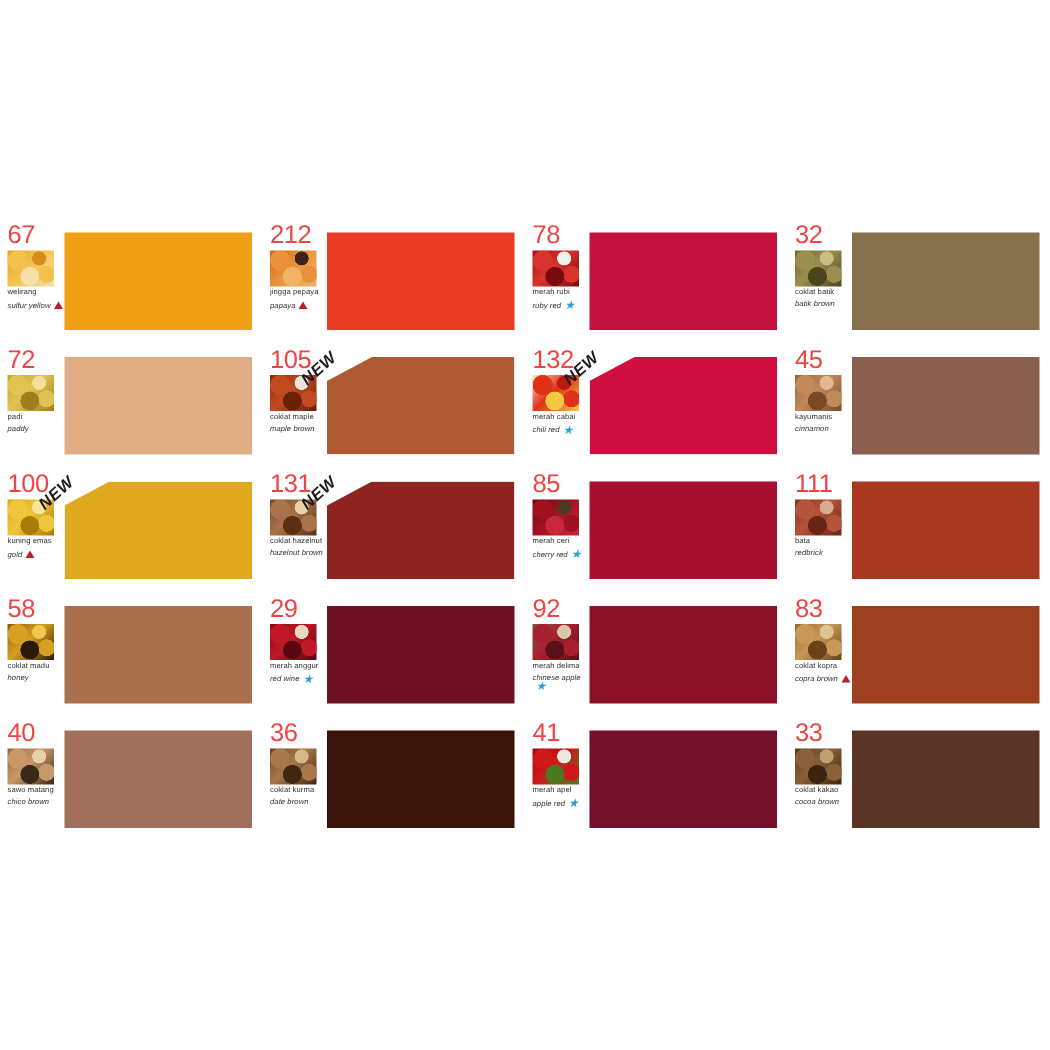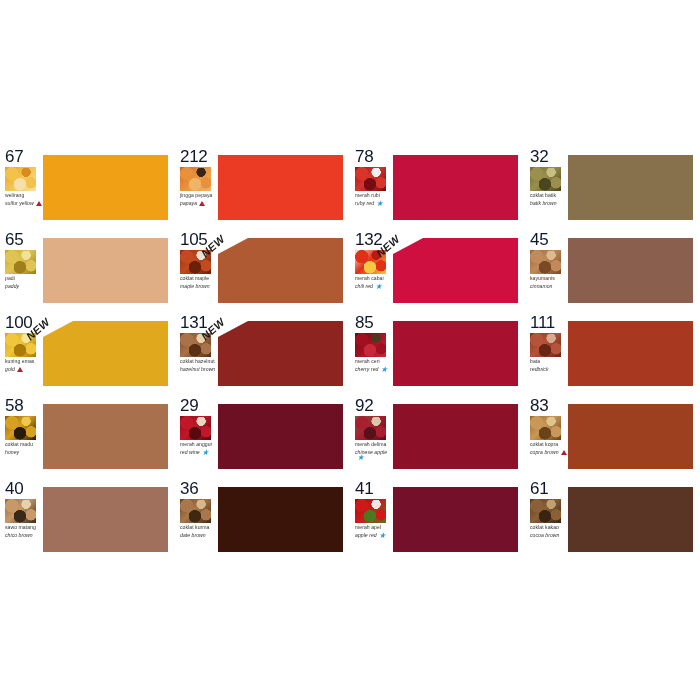--- a/index.html
+++ b/index.html
@@ -45,21 +45,21 @@
     flex: 0 0 43px;
     height: 80px;
     background: #ffffff;
     padding-left: 5px;
     box-sizing: border-box;
     overflow: hidden;
   }
   .code {
     font-size: 17px;
     line-height: 17px;
-    color: #0f172a;
+    color: #ef4444;
     letter-spacing: -0.3px;
     font-weight: 400;
     padding-top: 1px;
     height: 18px;
   }
   .thumb {
     width: 31px;
     height: 24px;
     margin-top: 1px;
     border: 0;
@@ -189,21 +189,21 @@
             <div class="name-id">coklat batik</div>
             <div class="name-en"><span>batik brown</span></div>
           </div>
         </div>
         <div class="swatch-wrap">
           <div class="swatch" style="background: rgb(134, 113, 76);"></div>
         </div>
       </div>
       <div class="cell">
         <div class="info">
-          <div class="code">65</div>
+          <div class="code">72</div>
           <div class="thumb" style="background: radial-gradient(circle at 22% 28%, rgb(224, 196, 83) 0px, rgb(224, 196, 83) 22%, transparent 23%), radial-gradient(circle at 68% 22%, rgb(242, 224, 154) 0px, rgb(242, 224, 154) 16%, transparent 17%), radial-gradient(circle at 48% 72%, rgb(158, 127, 28) 0px, rgb(158, 127, 28) 26%, transparent 27%), radial-gradient(circle at 84% 66%, rgb(224, 196, 83) 0px, rgb(224, 196, 83) 18%, transparent 19%), linear-gradient(135deg, rgb(201, 165, 47) 0%, rgb(224, 196, 83) 45%, rgb(158, 127, 28) 100%);"></div>
           <div class="names">
             <div class="name-id">padi</div>
             <div class="name-en"><span>paddy</span></div>
           </div>
         </div>
         <div class="swatch-wrap">
           <div class="swatch" style="background: rgb(223, 174, 133);"></div>
         </div>
       </div>
@@ -388,21 +388,21 @@
             <div class="name-id">merah apel</div>
             <div class="name-en"><span>apple red</span><span class="marker star" style="color: rgb(46, 159, 212);">★</span></div>
           </div>
         </div>
         <div class="swatch-wrap">
           <div class="swatch" style="background: rgb(116, 16, 42);"></div>
         </div>
       </div>
       <div class="cell">
         <div class="info">
-          <div class="code">61</div>
+          <div class="code">33</div>
           <div class="thumb" style="background: radial-gradient(circle at 22% 28%, rgb(138, 96, 56) 0px, rgb(138, 96, 56) 22%, transparent 23%), radial-gradient(circle at 68% 22%, rgb(192, 160, 112) 0px, rgb(192, 160, 112) 16%, transparent 17%), radial-gradient(circle at 48% 72%, rgb(58, 36, 16) 0px, rgb(58, 36, 16) 26%, transparent 27%), radial-gradient(circle at 84% 66%, rgb(138, 96, 56) 0px, rgb(138, 96, 56) 18%, transparent 19%), linear-gradient(135deg, rgb(90, 60, 32) 0%, rgb(138, 96, 56) 45%, rgb(58, 36, 16) 100%);"></div>
           <div class="names">
             <div class="name-id">coklat kakao</div>
             <div class="name-en"><span>cocoa brown</span></div>
           </div>
         </div>
         <div class="swatch-wrap">
           <div class="swatch" style="background: rgb(90, 52, 36);"></div>
         </div>
       </div>

